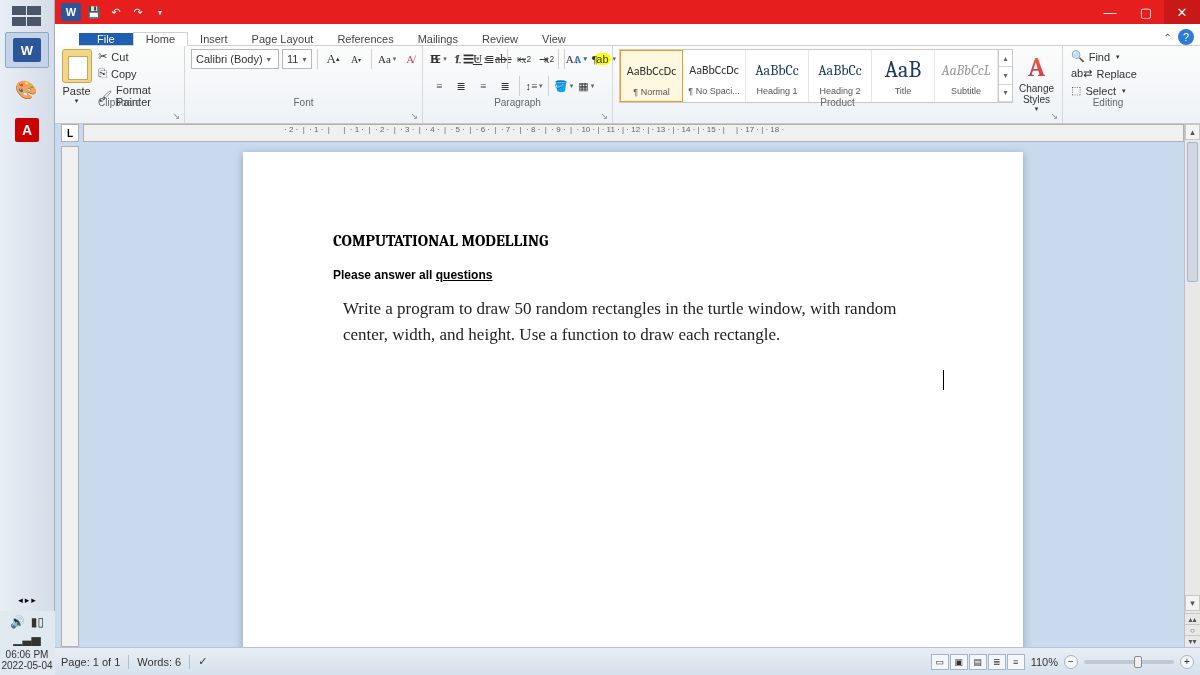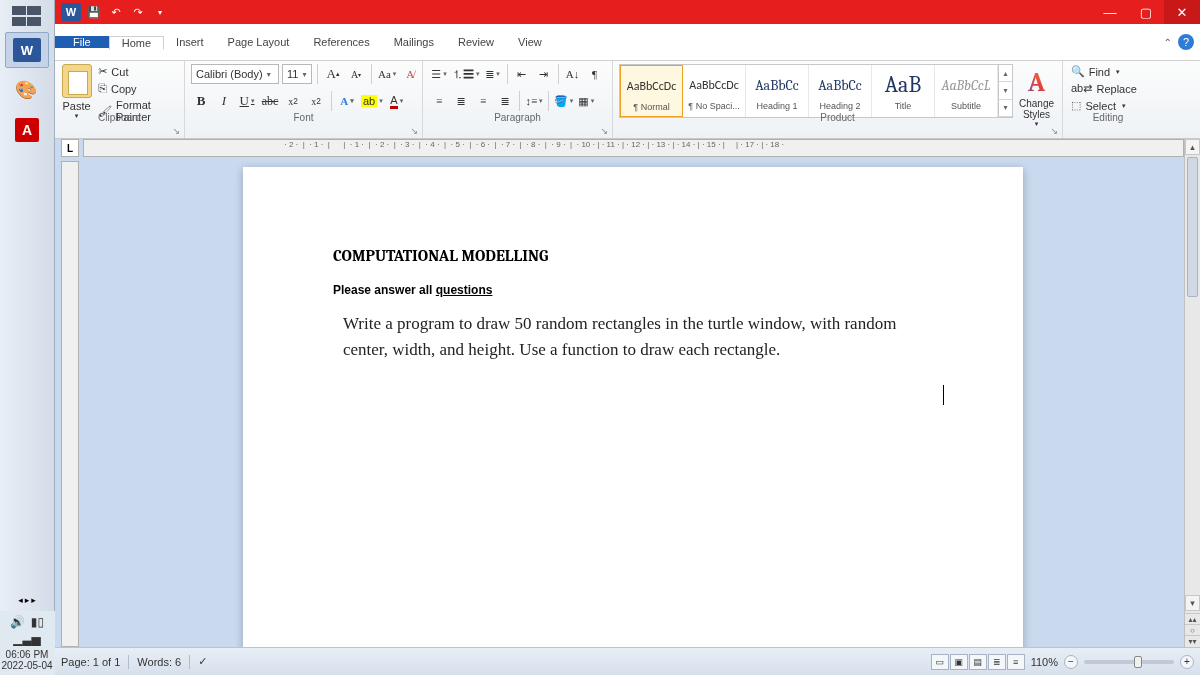--- a/index.html
+++ b/index.html
@@ -26,21 +26,21 @@
 .titlebar { height: 24px; background: #e61e1e; display: flex; align-items: center; color: #fff; font-size: 12px; position: relative; }
 .qa-area { display: flex; align-items: center; gap: 4px; padding: 0 6px; height: 100%; }
 .qa-word { width: 20px; height: 18px; background: #2b579a; color: #fff; font-size: 11px; font-weight: bold; display: flex; align-items: center; justify-content: center; border-radius: 2px; }
 .qa-btn { width: 18px; height: 18px; display: flex; align-items: center; justify-content: center; color: #fff; font-size: 11px; cursor: pointer; }
 .titlebar .title-text { position: absolute; left: 50%; transform: translateX(-50%); }
 .win-controls { margin-left: auto; display: flex; height: 100%; }
 .win-btn { width: 36px; height: 100%; display: flex; align-items: center; justify-content: center; color: #fff; font-size: 13px; cursor: pointer; }
 .win-btn.close { background: #c91818; }
 
 
-.tabs { height: 37px; background: #fff; border-bottom: 1px solid #d0d0d0; display: flex; align-items: center; font-size: 11px; }
+.tabs { height: 22px; background: #fff; border-bottom: 1px solid #d0d0d0; display: flex; align-items: flex-end; font-size: 11px; margin-left: 24px; }
 .tab { padding: 0 12px; display: flex; align-items: center; color: #444; cursor: pointer; }
 .tab.file { background: #1e5fb4; color: #fff; padding: 0 18px; }
 .tab.active { border: 1px solid #d0d0d0; border-bottom: 1px solid #fff; background: #fff; margin-bottom: -1px; }
 .tabs-right { margin-left: auto; display: flex; align-items: center; gap: 6px; padding-right: 6px; color: #555; }
 .help-circle { width:16px; height:16px; border-radius:50%; background:#2e7cd6; color:#fff; font-size:11px; display:flex; align-items:center; justify-content:center; }
 
 
 .ribbon { height: 78px; background: linear-gradient(#fcfcfc, #eef2f6); border-bottom: 1px solid #c8c8c8; display: flex; font-size: 11px; color: #333; }
 .rgroup { border-right: 1px solid #d8d8d8; padding: 3px 6px 0; display: flex; flex-direction: column; position: relative; }
 .rgroup-label { position: absolute; bottom: 15px; left: 0; right: 0; text-align: center; font-size: 10px; color: #666; }
@@ -212,21 +212,21 @@
               <span>🖌</span>
               <span>Format Painter</span>
             </div>
         </div>
       </div>
       <div class="rgroup-label">Clipboard</div>
       <div class="launcher">↘</div>
     </div>
 
     <div class="rgroup font-group" style="width:238px;">
-      <div class="rgroup-body" style="flex-direction:column;">
+      <div class="rgroup-body" style="flex-direction:row;">
         <div class="row">
           <div class="combo font-name">
               <span>Calibri (Body)</span>
               <span class="dd">▾</span>
             </div>
           <div class="combo font-size">
               <span>11</span>
               <span class="dd">▾</span>
             </div>
           <div class="sep"></div>
@@ -239,21 +239,21 @@
         <div class="row">
           <div class="rbtn bold">B</div>
           <div class="rbtn italic">I</div>
           <div class="rbtn underline dd">U</div>
           <div class="rbtn strike">abc</div>
           <div class="rbtn supersub">x<sub>2</sub></div>
           <div class="rbtn supersub">x<sup>2</sup></div>
           <div class="sep"></div>
           <div class="rbtn dd" style="color:#2e7cd6;font-weight:bold;">A</div>
           <div class="rbtn dd">
-              <span style="background:#ffff00;padding:0 2px;">ab</span>
+              <span style="background:#ffff00;padding:0 2px;border-radius:6px;">ab</span>
             </div>
           <div class="rbtn dd">
               <span style="border-bottom:3px solid #c00000;">A</span>
             </div>
         </div>
       </div>
       <div class="rgroup-label">Font</div>
       <div class="launcher">↘</div>
     </div>
 

